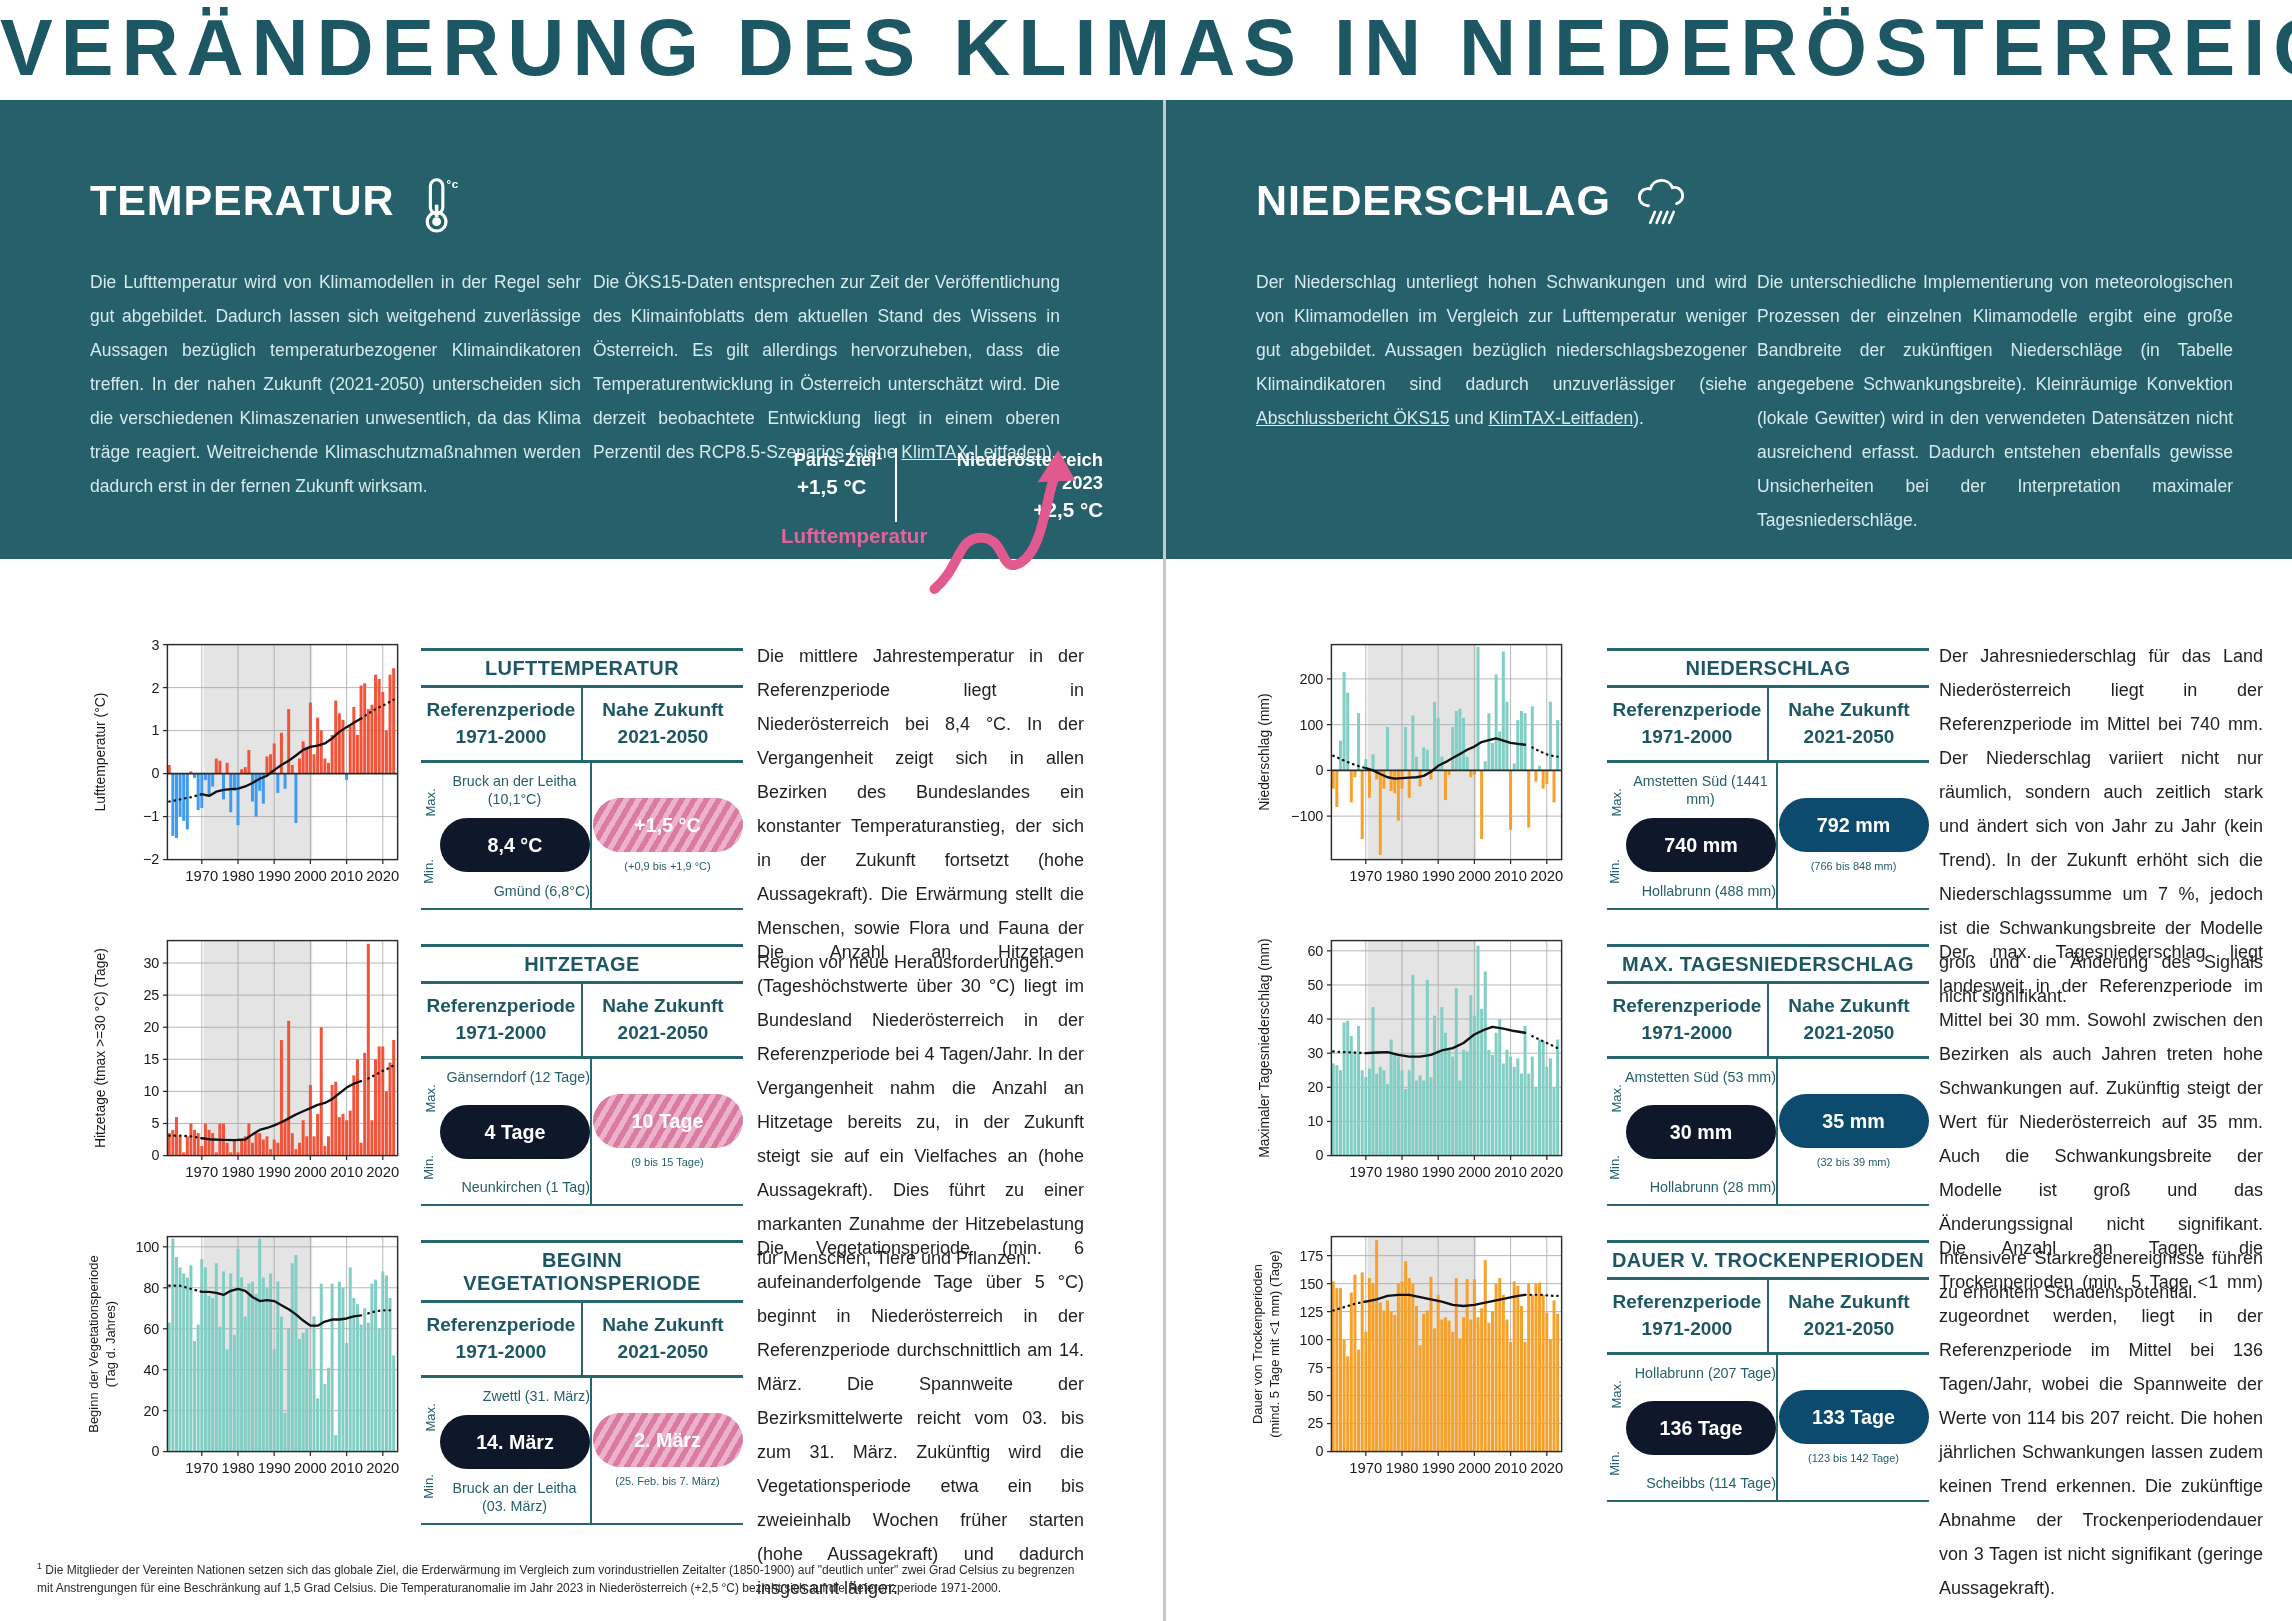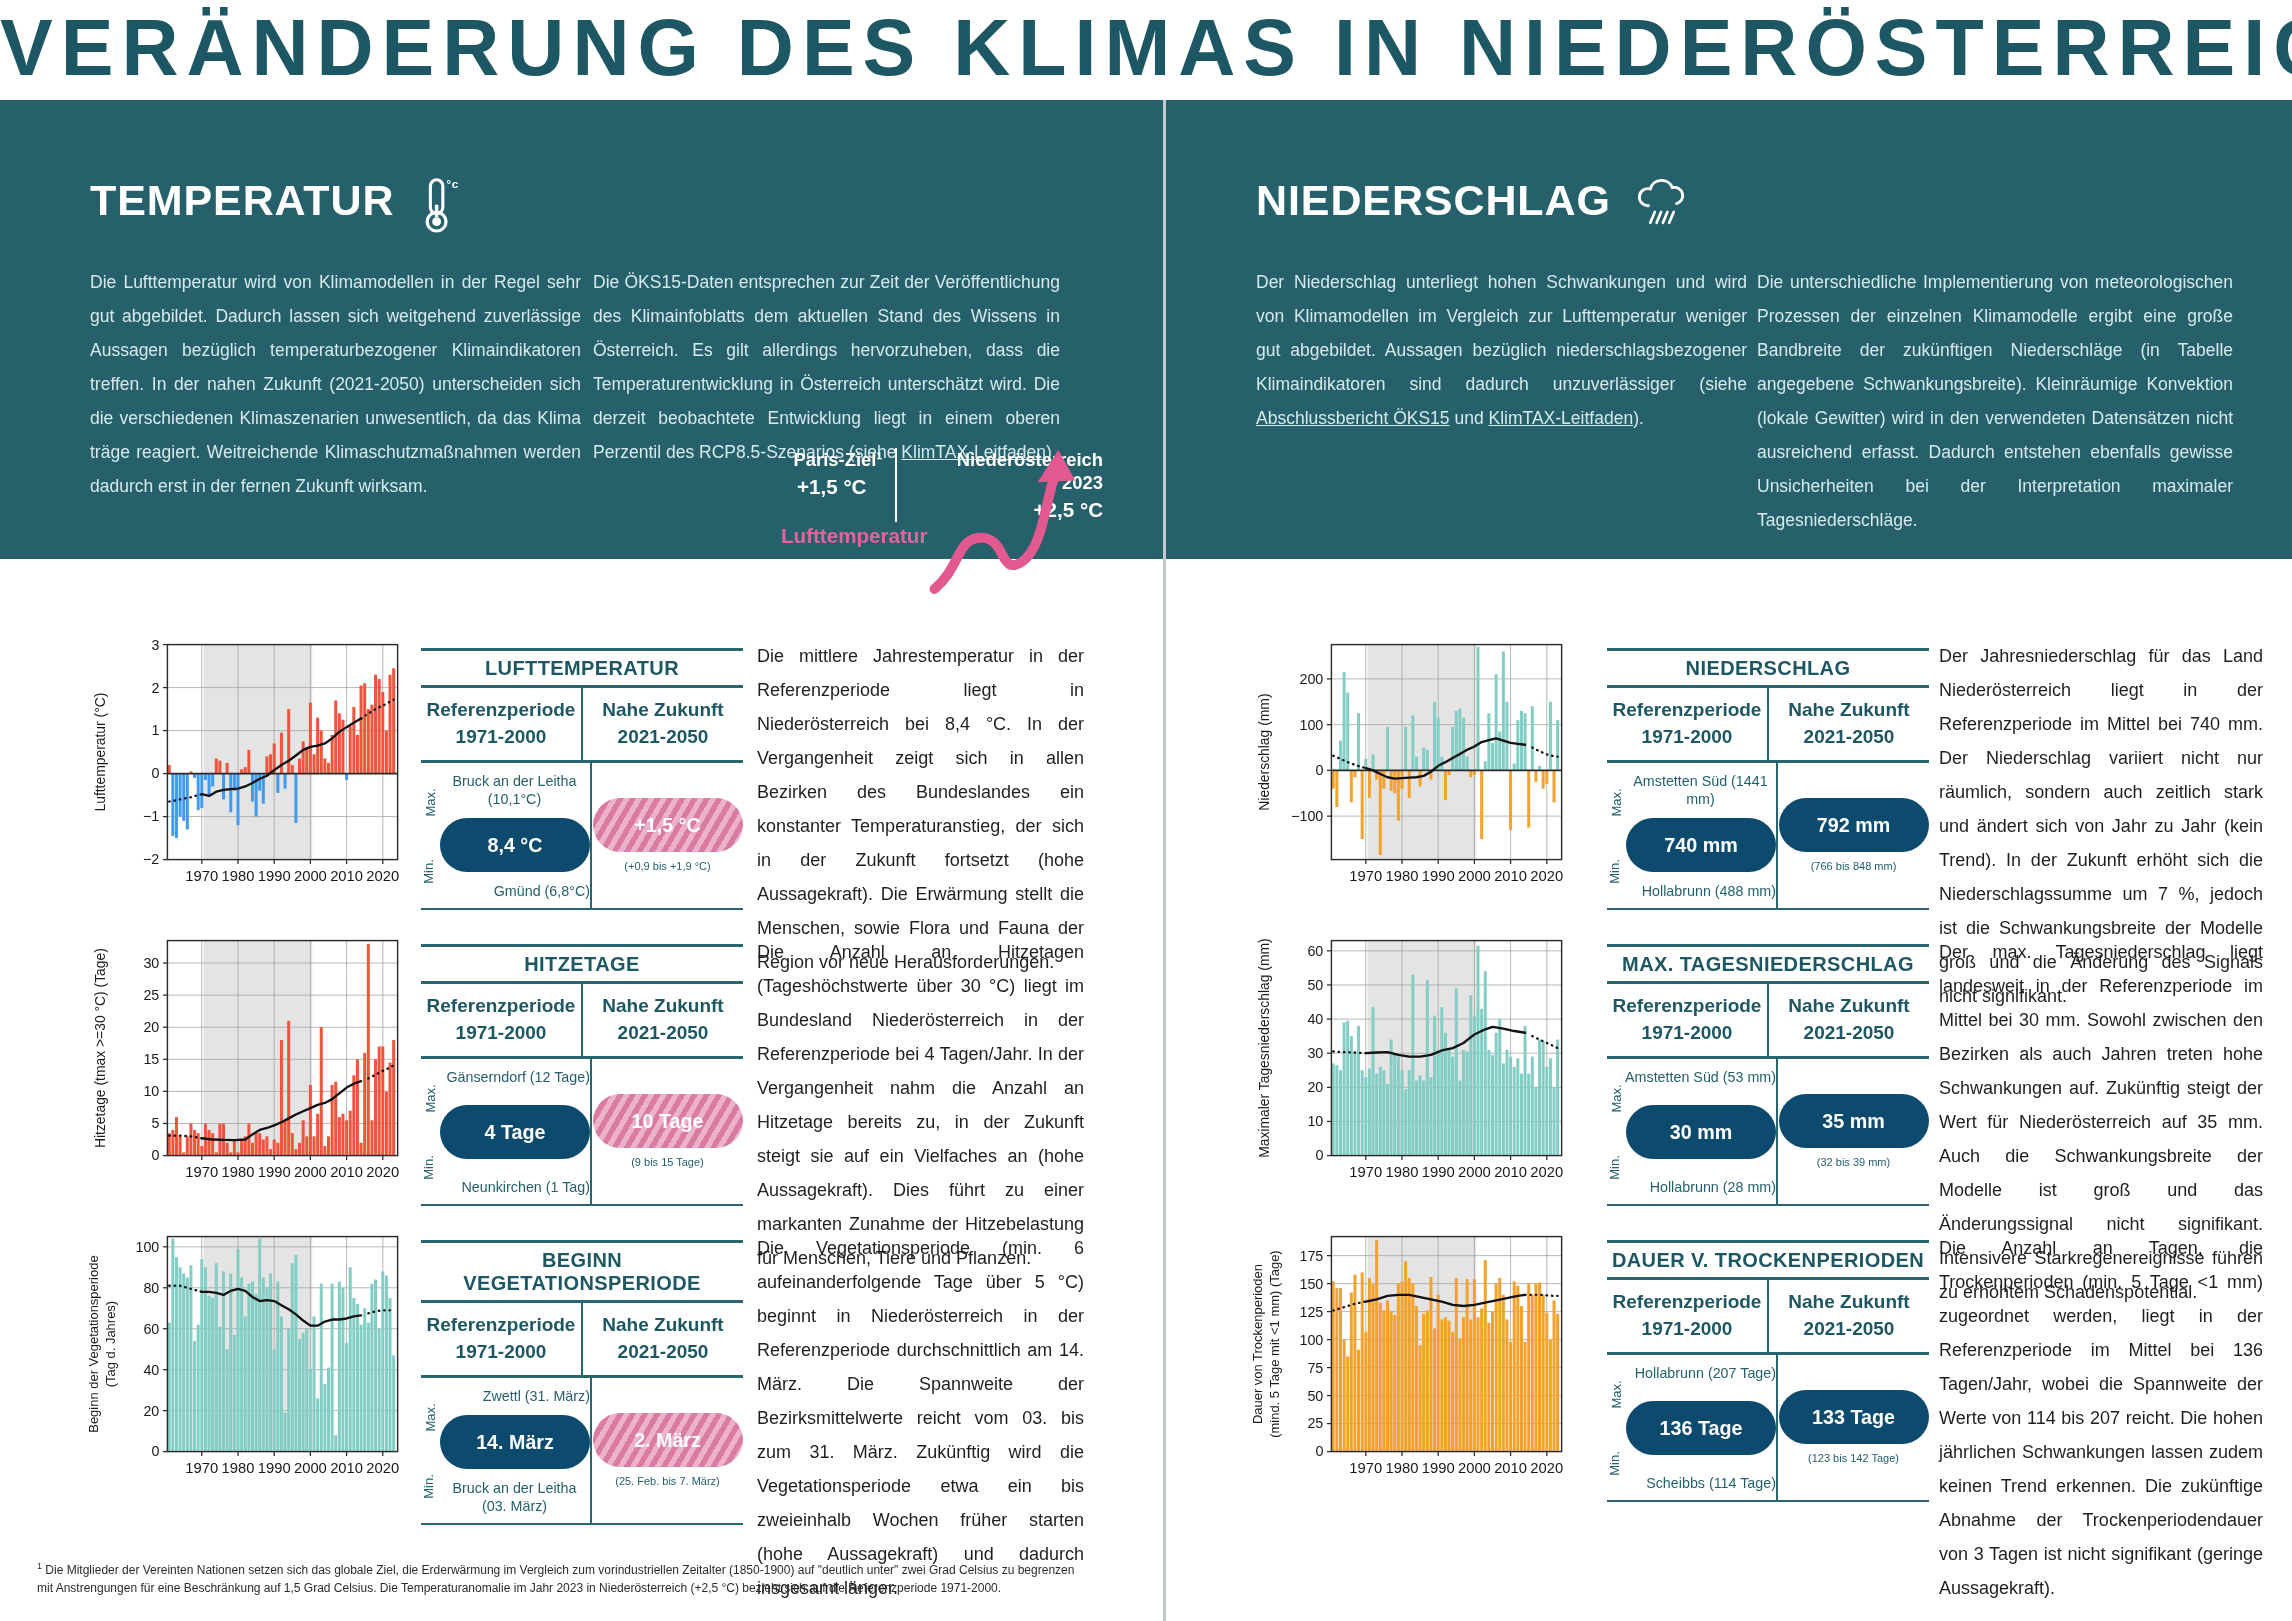--- a/index.html
+++ b/index.html
@@ -42,21 +42,21 @@
   .ch-col{flex:1;text-align:center;padding:8px 0 9.9px;font-weight:800;font-size:19px;line-height:27px;}
   .ch-col.r{border-left:2.7px solid #27666f;}
   .card-body{display:flex;position:relative;min-height:145px;}
   .cb-l{flex:1;display:flex;flex-direction:column;align-items:flex-end;justify-content:space-between;
     padding:9px 0 7.2px 18px;box-sizing:border-box;}
   .cb-r{flex:1;display:flex;flex-direction:column;align-items:center;justify-content:center;
     border-left:2.7px solid #27666f;}
   .station{font-size:14.3px;line-height:18px;text-align:center;color:#24606b;max-width:157px;}
   .pill{min-width:150px;padding:0 16px;height:54px;border-radius:30px;display:flex;align-items:center;
     justify-content:center;font-size:19.7px;font-weight:800;color:#fff;box-sizing:border-box;}
-  .pill.ref{background:#0c4a6e;}
+  .pill.ref{background:#0f172a;}
   .pill.fut.solid{background:#0c4a6e;}
   .pill.fut.striped{background:repeating-linear-gradient(120deg,#d97ba3 0 5.4px,#ecb2c9 5.4px 10.7px);}
   .range{margin-top:8px;font-size:11px;color:#24606b;}
   .rot{position:absolute;left:-5.4px;font-size:13px;color:#24606b;transform:rotate(-90deg);}
   .rot.max{top:32px;} .rot.min{bottom:29px;}
 
   .footnote{position:absolute;left:37px;top:1558px;width:1052px;margin:0;font-size:12px;
     line-height:17.5px;color:#2b2b2b;}
   .footnote sup{font-size:9px;}
 </style>

